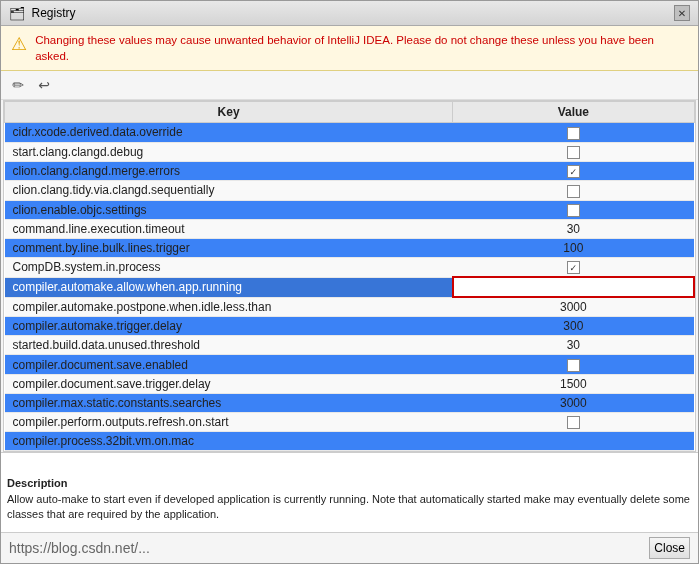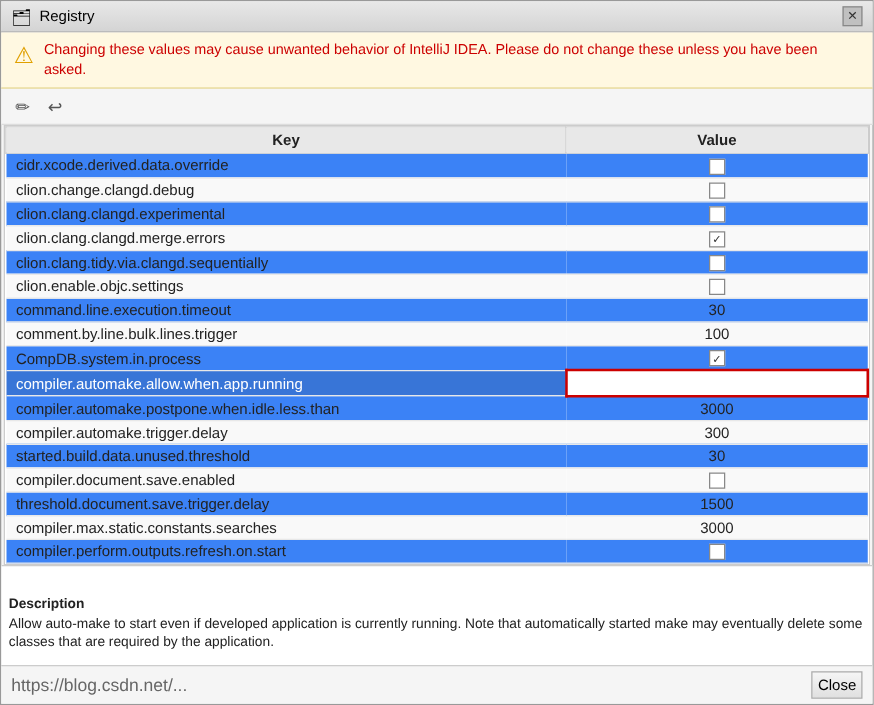--- a/index.html
+++ b/index.html
@@ -242,25 +242,21 @@
             <th class="key-col">Key</th>
             <th class="val-col">Value</th>
           </tr>
         </thead>
         <tbody id="table-body">
         <tr>
               <td>cidr.xcode.derived.data.override</td>
               <td class="value-cell"><span class="checkbox-display"></span></td>
             </tr>
             <tr>
-              <td>clion.change.clangd.debug</td>
-              <td class="value-cell"><span class="checkbox-display"></span></td>
-            </tr>
-            <tr>
-              <td>clion.clang.clangd.experimental</td>
+              <td>start.clang.clangd.debug</td>
               <td class="value-cell"><span class="checkbox-display"></span></td>
             </tr>
             <tr>
               <td>clion.clang.clangd.merge.errors</td>
               <td class="value-cell"><span class="checkbox-display checked"></span></td>
             </tr>
             <tr>
               <td>clion.clang.tidy.via.clangd.sequentially</td>
               <td class="value-cell"><span class="checkbox-display"></span></td>
             </tr>
@@ -294,21 +290,21 @@
             </tr>
             <tr>
               <td>started.build.data.unused.threshold</td>
               <td class="value-cell">30</td>
             </tr>
             <tr>
               <td>compiler.document.save.enabled</td>
               <td class="value-cell"><span class="checkbox-display"></span></td>
             </tr>
             <tr>
-              <td>threshold.document.save.trigger.delay</td>
+              <td>compiler.document.save.trigger.delay</td>
               <td class="value-cell">1500</td>
             </tr>
             <tr>
               <td>compiler.max.static.constants.searches</td>
               <td class="value-cell">3000</td>
             </tr>
             <tr>
               <td>compiler.perform.outputs.refresh.on.start</td>
               <td class="value-cell"><span class="checkbox-display"></span></td>
             </tr>

